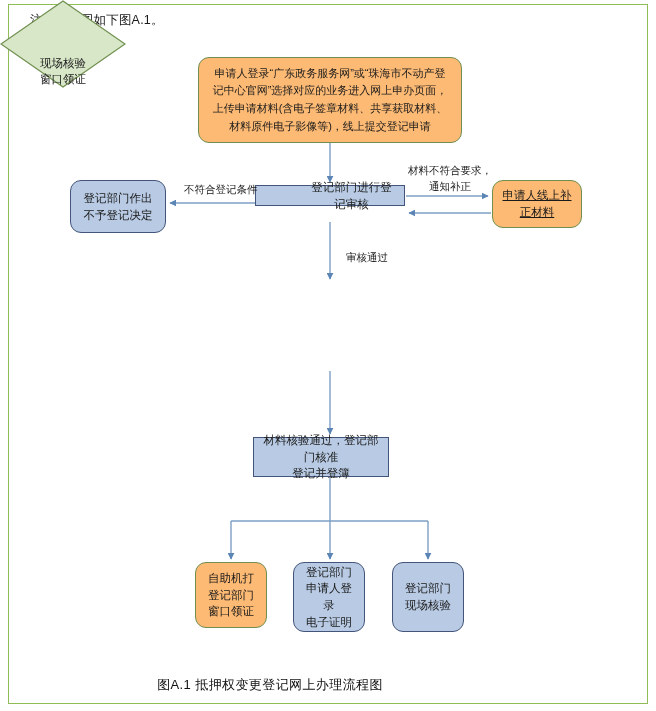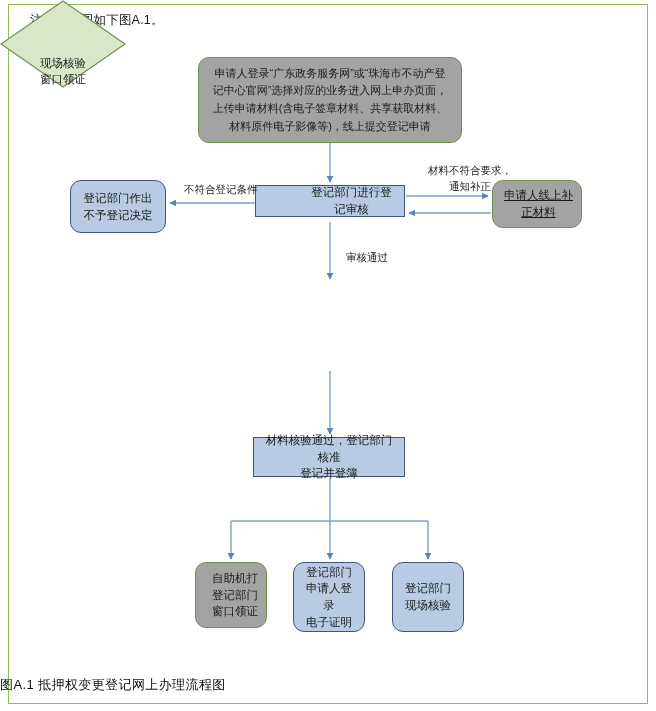--- a/index.html
+++ b/index.html
@@ -59,23 +59,22 @@
     position: absolute;
     box-sizing: border-box;
     display: flex;
     align-items: center;
     justify-content: center;
     text-align: center;
     color: #1b1b1b;
     line-height: 1.45;
   }
   .node-green {
-    background: #a3a3a3;
+    background: #fdba74;
     border: 1px solid #6f8f4f;
-    justify-content: flex-end;
   }
   .node-blue {
     background: #b9cbe4;
     border: 1px solid #43557a;
   }
   .rounded {
     border-radius: 11px;
   }
   .sharp {
     border-radius: 0;
@@ -102,21 +101,21 @@
     width: 96px;
     height: 53px;
     font-size: 11.5px;
   }
 
   
   #node-review {
     left: 255px;
     top: 185px;
     width: 150px;
-    height: 32px;
+    height: 21px;
     font-size: 11.5px;
     padding-left: 43px;
   }
 
   
   #node-supplement {
     left: 492px;
     top: 180px;
     width: 90px;
     height: 48px;
@@ -143,21 +142,21 @@
     font-size: 11.5px;
     line-height: 1.45;
     color: #1b1b1b;
     text-align: center;
   }
 
   
   #node-approved {
     left: 253px;
     top: 437px;
-    width: 152px;
+    width: 136px;
     height: 40px;
     font-size: 11.5px;
   }
 
   
   #node-self {
     left: 195px;
     top: 562px;
     width: 72px;
     height: 66px;
@@ -181,29 +180,30 @@
   
   .edge-label {
     position: absolute;
     font-size: 10.5px;
     color: #1b1b1b;
     white-space: nowrap;
     line-height: 1.5;
     text-align: center;
   }
   #label-notqualified { left: 184px; top: 182px; }
-  #label-notmeet { left: 404px; top: 163px; text-align: center; width: 92px; margin-left: 20px;}
+  #label-notmeet { left: 404px; top: 163px; text-align: center; width: 92px;}
   #label-passed { left: 346px; top: 250px; }
 
   
   #caption {
     position: absolute;
     left: 0;
     top: 676px;
     width: 540px;
+    text-align: center;
     font-size: 13px;
     color: #111111;
     letter-spacing: 0.4px;
   }
 </style>
 </head>
 <body>
 
 <div id="page">
 

